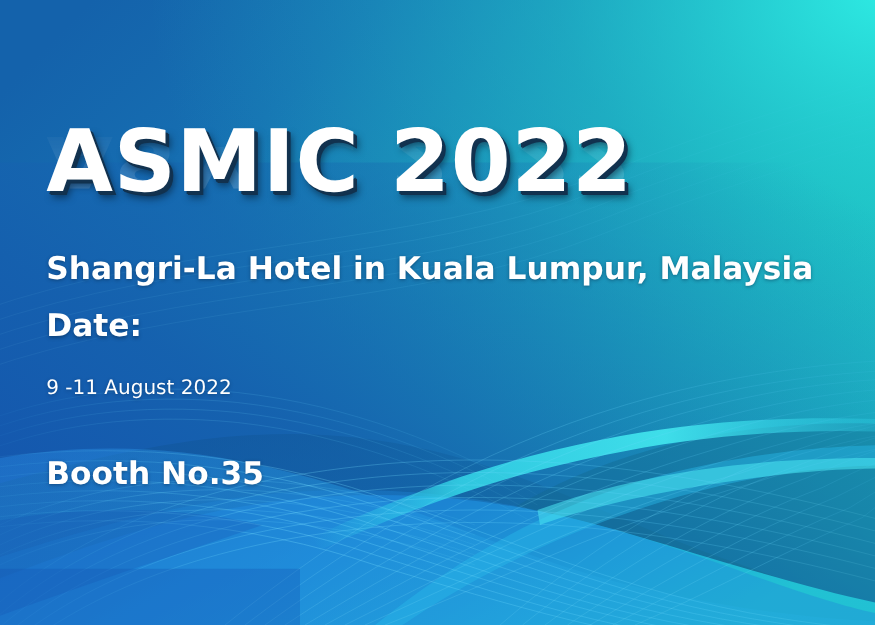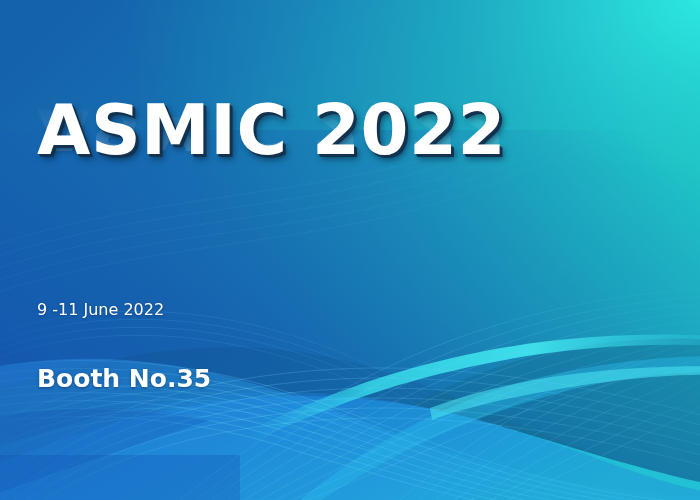--- a/index.html
+++ b/index.html
@@ -281,20 +281,22 @@
   </svg>
 
   <div class="text-layer">
 
     <div id="title-reflection">ASMIC 2022</div>
 
     <div id="title-wrap">
       <div id="main-title">ASMIC 2022</div>
     </div>
 
-
-
-    <div class="line-date-value">9 -11 June 2022</div>
+    <div class="line-venue">Shangri-La Hotel in Kuala Lumpur, Malaysia</div>
+
+    <div class="line-date-label">Date:</div>
+
+    <div class="line-date-value">9 -11 August 2022</div>
 
     <div class="line-booth">Booth No.35</div>
 
   </div>
 </div>
 
 </body></html>

